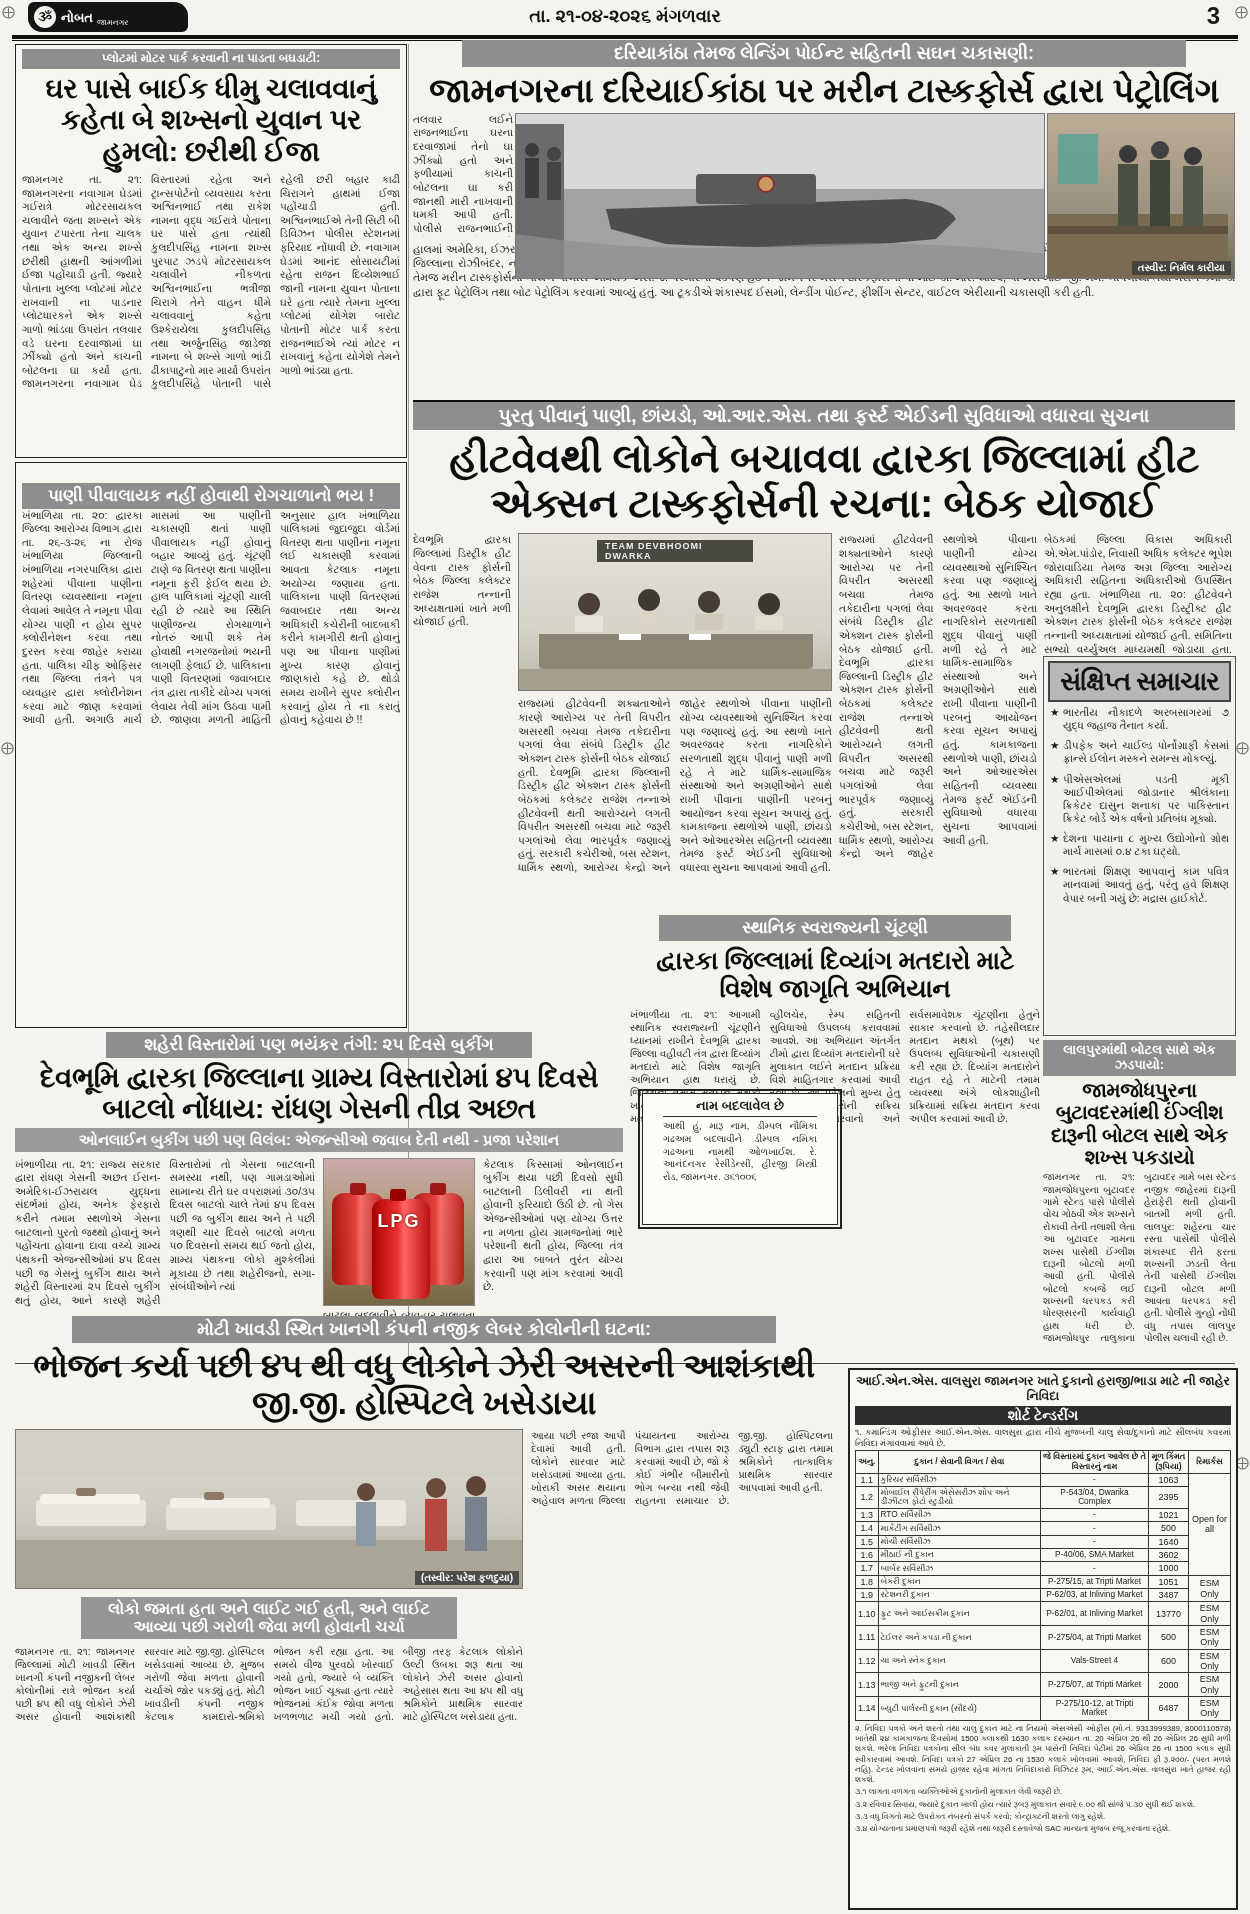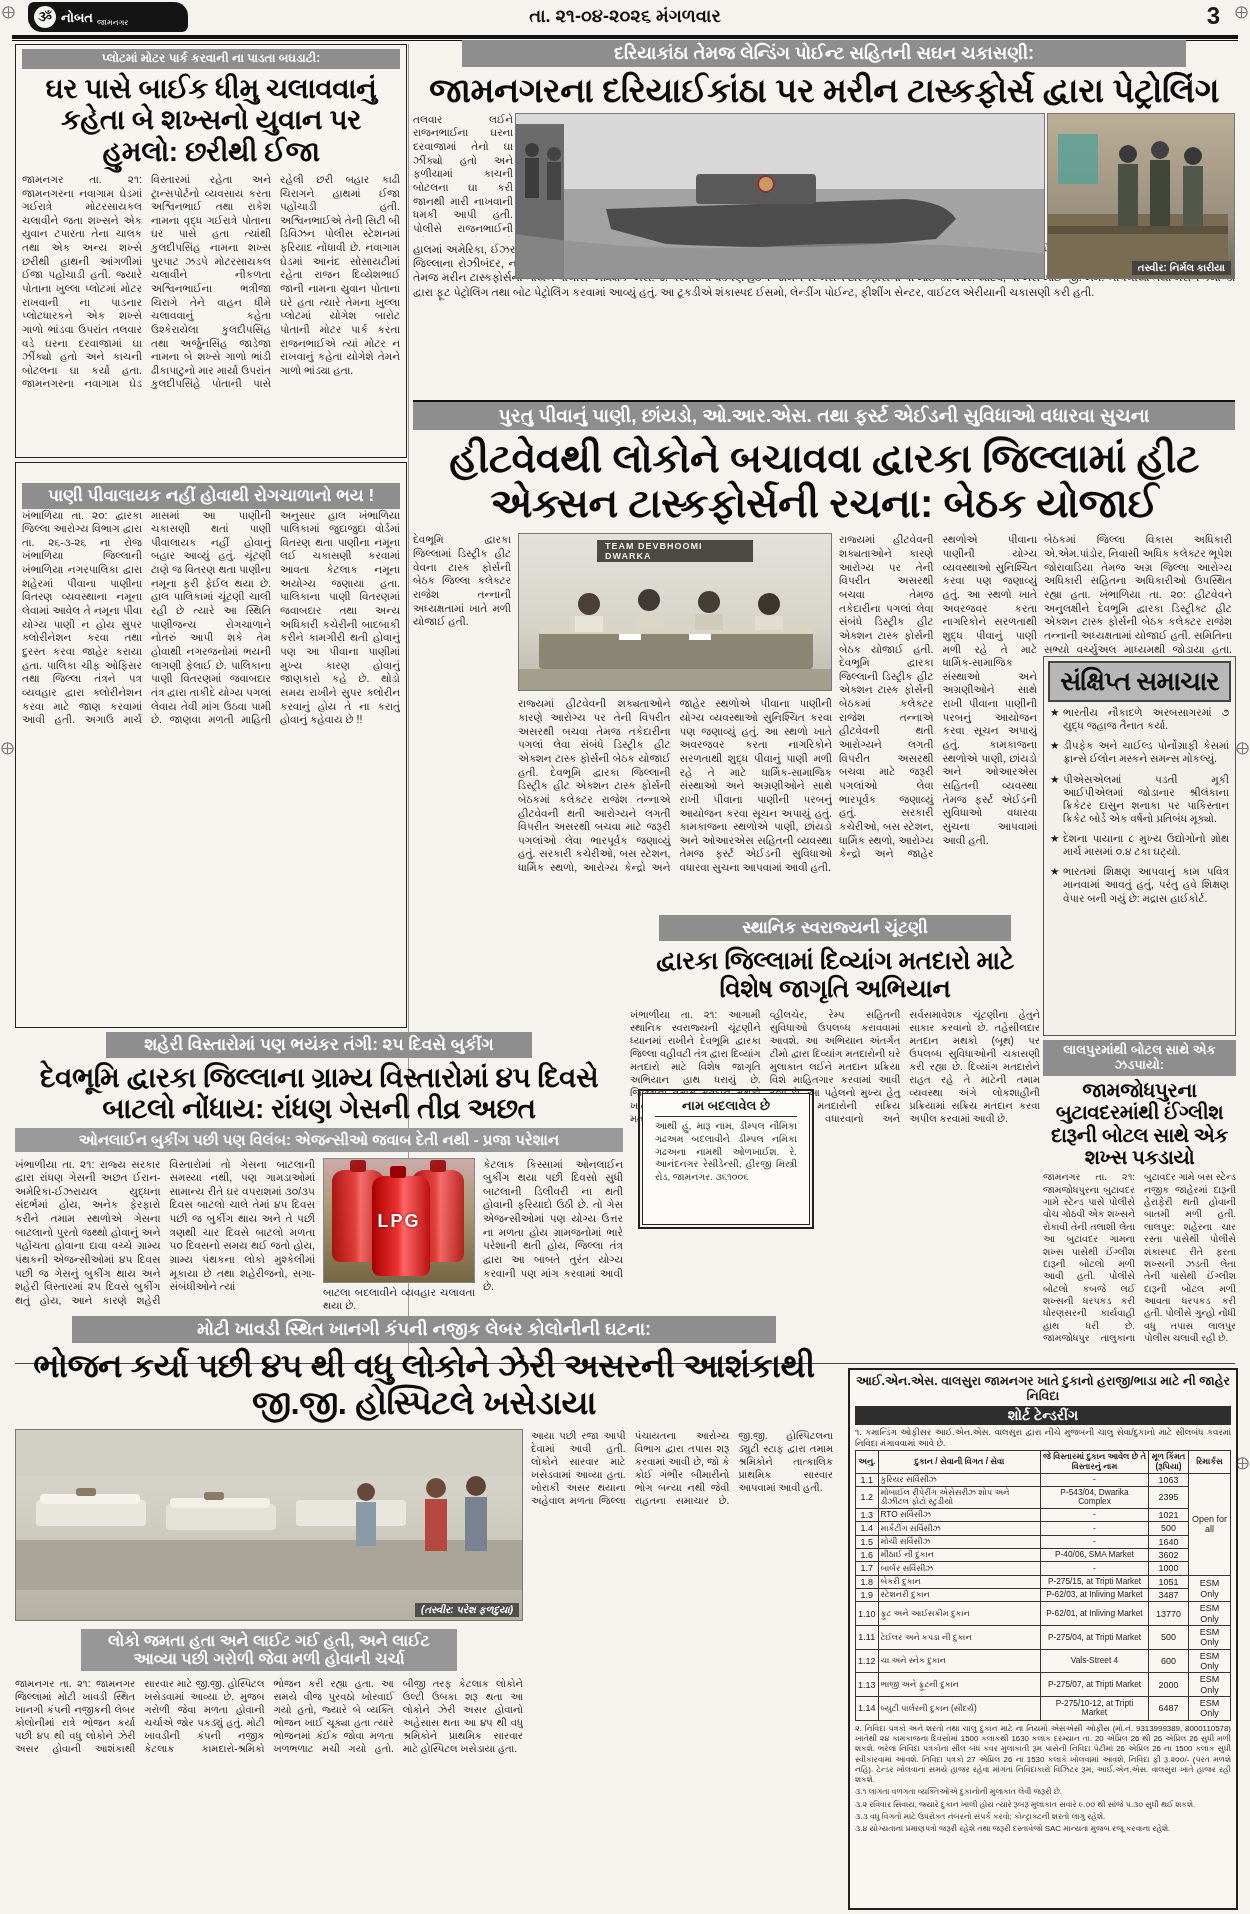--- a/index.html
+++ b/index.html
@@ -35,40 +35,40 @@
   .vrule{position:absolute;width:1px;background:#999;}
   .hrule{position:absolute;height:1px;background:#444;}
   
   #briefs{position:absolute;left:1043px;top:656px;width:193px;height:380px;border:1px solid #555;background:#f1f0ea;}
   #briefs .btitle{margin:4px;border:2px solid #444;background:#b7b7b7;color:#111;
         font-size:26px;font-weight:bold;text-align:center;padding:3px 0;letter-spacing:-1px;}
   #briefs ul{list-style:none;margin:2px 6px;padding:0;}
   #briefs li{font-size:10.5px;line-height:1.25;text-align:justify;margin-bottom:7px;position:relative;padding-left:13px;}
   #briefs li .star{position:absolute;left:0;top:0;}
   
-  #namebox{position:absolute;left:12px;top:178px;width:168px;height:132px;background:#fdfcf8;
-           border:1px solid #222;outline:2px solid #222;outline-offset:2px;padding:4px 12px;z-index:5;}
+  #namebox{position:absolute;left:12px;top:178px;width:196px;height:132px;background:#fdfcf8;
+           border:1px solid #222;outline:2px solid #222;outline-offset:2px;padding:4px 20px;z-index:5;}
   #namebox .nt{font-size:13px;font-weight:bold;text-align:center;border-bottom:1px solid #333;padding-bottom:2px;margin-bottom:3px;}
   #namebox .nb{font-size:9.5px;line-height:1.35;text-align:justify;}
   
   #tender{position:absolute;left:848px;top:1368px;width:390px;height:542px;border:2px solid #222;
           background:#f8f7f2;padding:4px 5px;}
   #tender .ttitle{font-size:12.5px;font-weight:bold;text-align:center;line-height:1.2;}
   #tender .tbar{background:#2e2e2e;color:#fff;font-size:14px;font-weight:bold;text-align:center;margin:2px 0;padding:1px 0;}
   #tender .tintro{font-size:8.6px;line-height:1.25;text-align:justify;margin-bottom:2px;}
   #tender table{border-collapse:collapse;width:100%;font-size:8.3px;}
   #tender th,#tender td{border:1px solid #333;padding:1px 2px;line-height:1.15;}
   #tender th{font-weight:bold;text-align:center;}
   #tender td.num{text-align:center;font-size:9px;}
   #tender td.loc{text-align:center;}
   #tender td.rem{text-align:center;font-size:9px;}
   #tender .terms{font-size:7.9px;line-height:1.3;text-align:justify;margin-top:3px;}
   #tender .terms p{margin:0 0 2px 0;}
   
-  .lpg-img{width:100%;height:125px;background:linear-gradient(180deg,#caa 0%,#a97 40%,#764 100%);
+  .lpg-img{width:100%;height:148px;background:linear-gradient(180deg,#caa 0%,#a97 40%,#764 100%);
            position:relative;border:1px solid #888;overflow:hidden;}
   .cyl{position:absolute;bottom:6px;width:52px;height:92px;background:linear-gradient(90deg,#a00 0%,#e33 45%,#f66 55%,#b11 100%);
        border-radius:12px 12px 8px 8px;}
   .cyl:before{content:"";position:absolute;top:-10px;left:18px;width:16px;height:12px;background:#900;border-radius:3px;}
   .lpg-txt{position:absolute;top:52px;left:0;right:0;text-align:center;color:#fff;font-weight:bold;font-size:18px;letter-spacing:2px;text-shadow:0 0 3px #600;}
   
   .scene-sea{background:linear-gradient(180deg,#d9d9d9 0%,#cfcfcf 45%,#a8a8a8 46%,#9b9b9b 100%);}
   .scene-room{background:linear-gradient(180deg,#e3e1da 0%,#d6d3c9 60%,#b9b5a8 100%);}
   .scene-ward{background:linear-gradient(180deg,#dcd9d0 0%,#cfccc0 50%,#b3b0a2 100%);}
   .banner-label{position:absolute;left:50%;transform:translateX(-50%);top:6px;background:#4a4a42;color:#eee;
@@ -224,21 +224,21 @@
     <div class="strap" style="font-size:13px;">લાલપુરમાંથી બોટલ સાથે એક ઝડપાયો:</div>
     <div class="headline" style="font-size:20px;margin:3px 0;">જામજોધપુરના બુટાવદરમાંથી ઈંગ્લીશ દારૂની બોટલ સાથે એક શખ્સ પકડાયો</div>
     <div class="body-txt cols2" style="height:208px;overflow:hidden;font-size:9.5px;">જામનગર તા. ૨૧: જામજોધપુરના બુટાવદર ગામે સ્ટેન્ડ પાસે પોલીસે વોચ ગોઠવી એક શખ્સને રોકાવી તેની તલાશી લેતા આ બુટાવદર ગામના શખ્સ પાસેથી ઈંગ્લીશ દારૂની બોટલો મળી આવી હતી. પોલીસે બોટલો કબજે લઈ શખ્સની ધરપકડ કરી ધોરણસરની કાર્યવાહી હાથ ધરી છે. જામજોધપુર તાલુકાના બુટાવદર ગામે બસ સ્ટેન્ડ નજીક જાહેરમાં દારૂની હેરાફેરી થતી હોવાની બાતમી મળી હતી. લાલપુર: શહેરના ચાર રસ્તા પાસેથી પોલીસે શંકાસ્પદ રીતે ફરતા શખ્સની ઝડતી લેતા તેની પાસેથી ઈંગ્લીશ દારૂની બોટલ મળી આવતા ધરપકડ કરી હતી. પોલીસે ગુન્હો નોંધી વધુ તપાસ લાલપુર પોલીસ ચલાવી રહી છે.</div>
   </div>
 
   <div style="position:absolute;left:15px;top:1316px;width:818px;height:540px;">
     <div class="strap" style="font-size:18px;width:86%;margin:0 auto;">મોટી ખાવડી સ્થિત ખાનગી કંપની નજીક લેબર કોલોનીની ઘટના:</div>
     <div class="headline" style="font-size:33px;margin:5px 0 7px 0;">ભોજન કર્યા પછી ૪૫ થી વધુ લોકોને ઝેરી અસરની આશંકાથી જી.જી. હોસ્પિટલે ખસેડાયા</div>
     <div style="display:flex;gap:8px;">
       <div style="width:508px;">
-        <div class="photo scene-ward" style="width:508px;height:192px;border:1px solid #777;font-style:italic;">
+        <div class="photo scene-ward" style="width:508px;height:160px;border:1px solid #777;">
           <svg width="508" height="160" viewBox="0 0 508 160">
             <rect x="0" y="0" width="508" height="46" fill="#d2cfc4"></rect>
             <rect x="0" y="110" width="508" height="50" fill="#a9a698"></rect>
             <rect x="20" y="70" width="110" height="26" rx="4" fill="#e9e7dd"></rect>
               <rect x="24" y="64" width="100" height="10" rx="4" fill="#f4f2ea"></rect>
             <rect x="150" y="74" width="110" height="26" rx="4" fill="#e4e2d6"></rect>
               <rect x="154" y="68" width="100" height="10" rx="4" fill="#f1efe6"></rect>
             <rect x="280" y="70" width="110" height="26" rx="4" fill="#e9e7dd"></rect>
             <circle cx="420" cy="58" r="10" fill="#6b4a3a"></circle>
               <rect x="409" y="69" width="22" height="52" fill="#b5483f"></rect>

